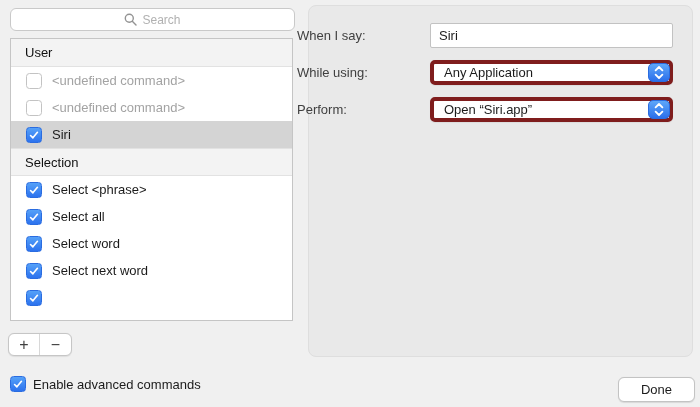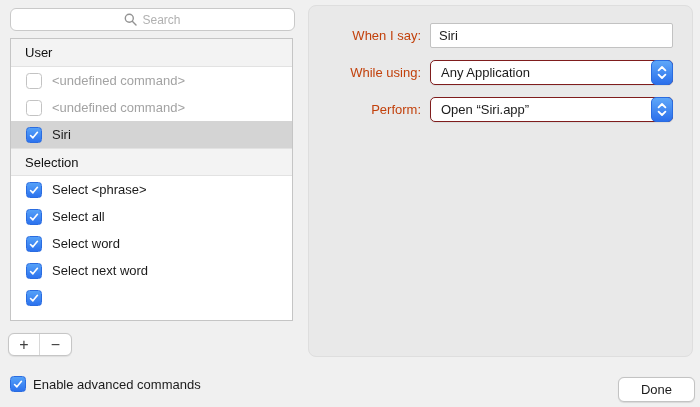--- a/index.html
+++ b/index.html
@@ -66,32 +66,32 @@
 
   
   .advanced { left:10px; top:376px; display:flex; align-items:center; gap:7px; }
 
   
   .detail-panel {
     left:308px; top:5px; width:385px; height:352px;
     background:#e9e9e9; border:1px solid #dedede; border-radius:8px;
   }
   .form-label {
-    left:306px; width:115px; height:25px; line-height:25px;
-    text-align:right; color:#c2410c;
+    left:297px; width:115px; height:25px; line-height:25px;
+    color:#404040;
   }
   .text-field {
     left:430px; width:243px; height:25px;
     background:#fff; border:1px solid #c2c2c2; border-radius:2px;
     font:13px "Liberation Sans","DejaVu Sans",sans-serif;
     padding:0 0 0 8px; color:#1b1b1b; outline:none;
   }
   .popup {
     left:430px; width:243px; height:25px;
-    background:#fff; border:1px solid #7f1d1d; border-radius:5px;
+    background:#fff; border:4px solid #7f1d1d; border-radius:5px;
     display:flex; align-items:center; padding-left:10px;
     box-shadow:0 0.5px 1px rgba(0,0,0,0.06);
   }
   .popup-stepper {
     position:absolute; right:-1px; top:-1px; bottom:-1px; width:22px;
     background:linear-gradient(#5ea7f9,#2b6feb);
     border:1px solid #2a6ce0; border-radius:5px;
     display:flex; align-items:center; justify-content:center;
   }
 

